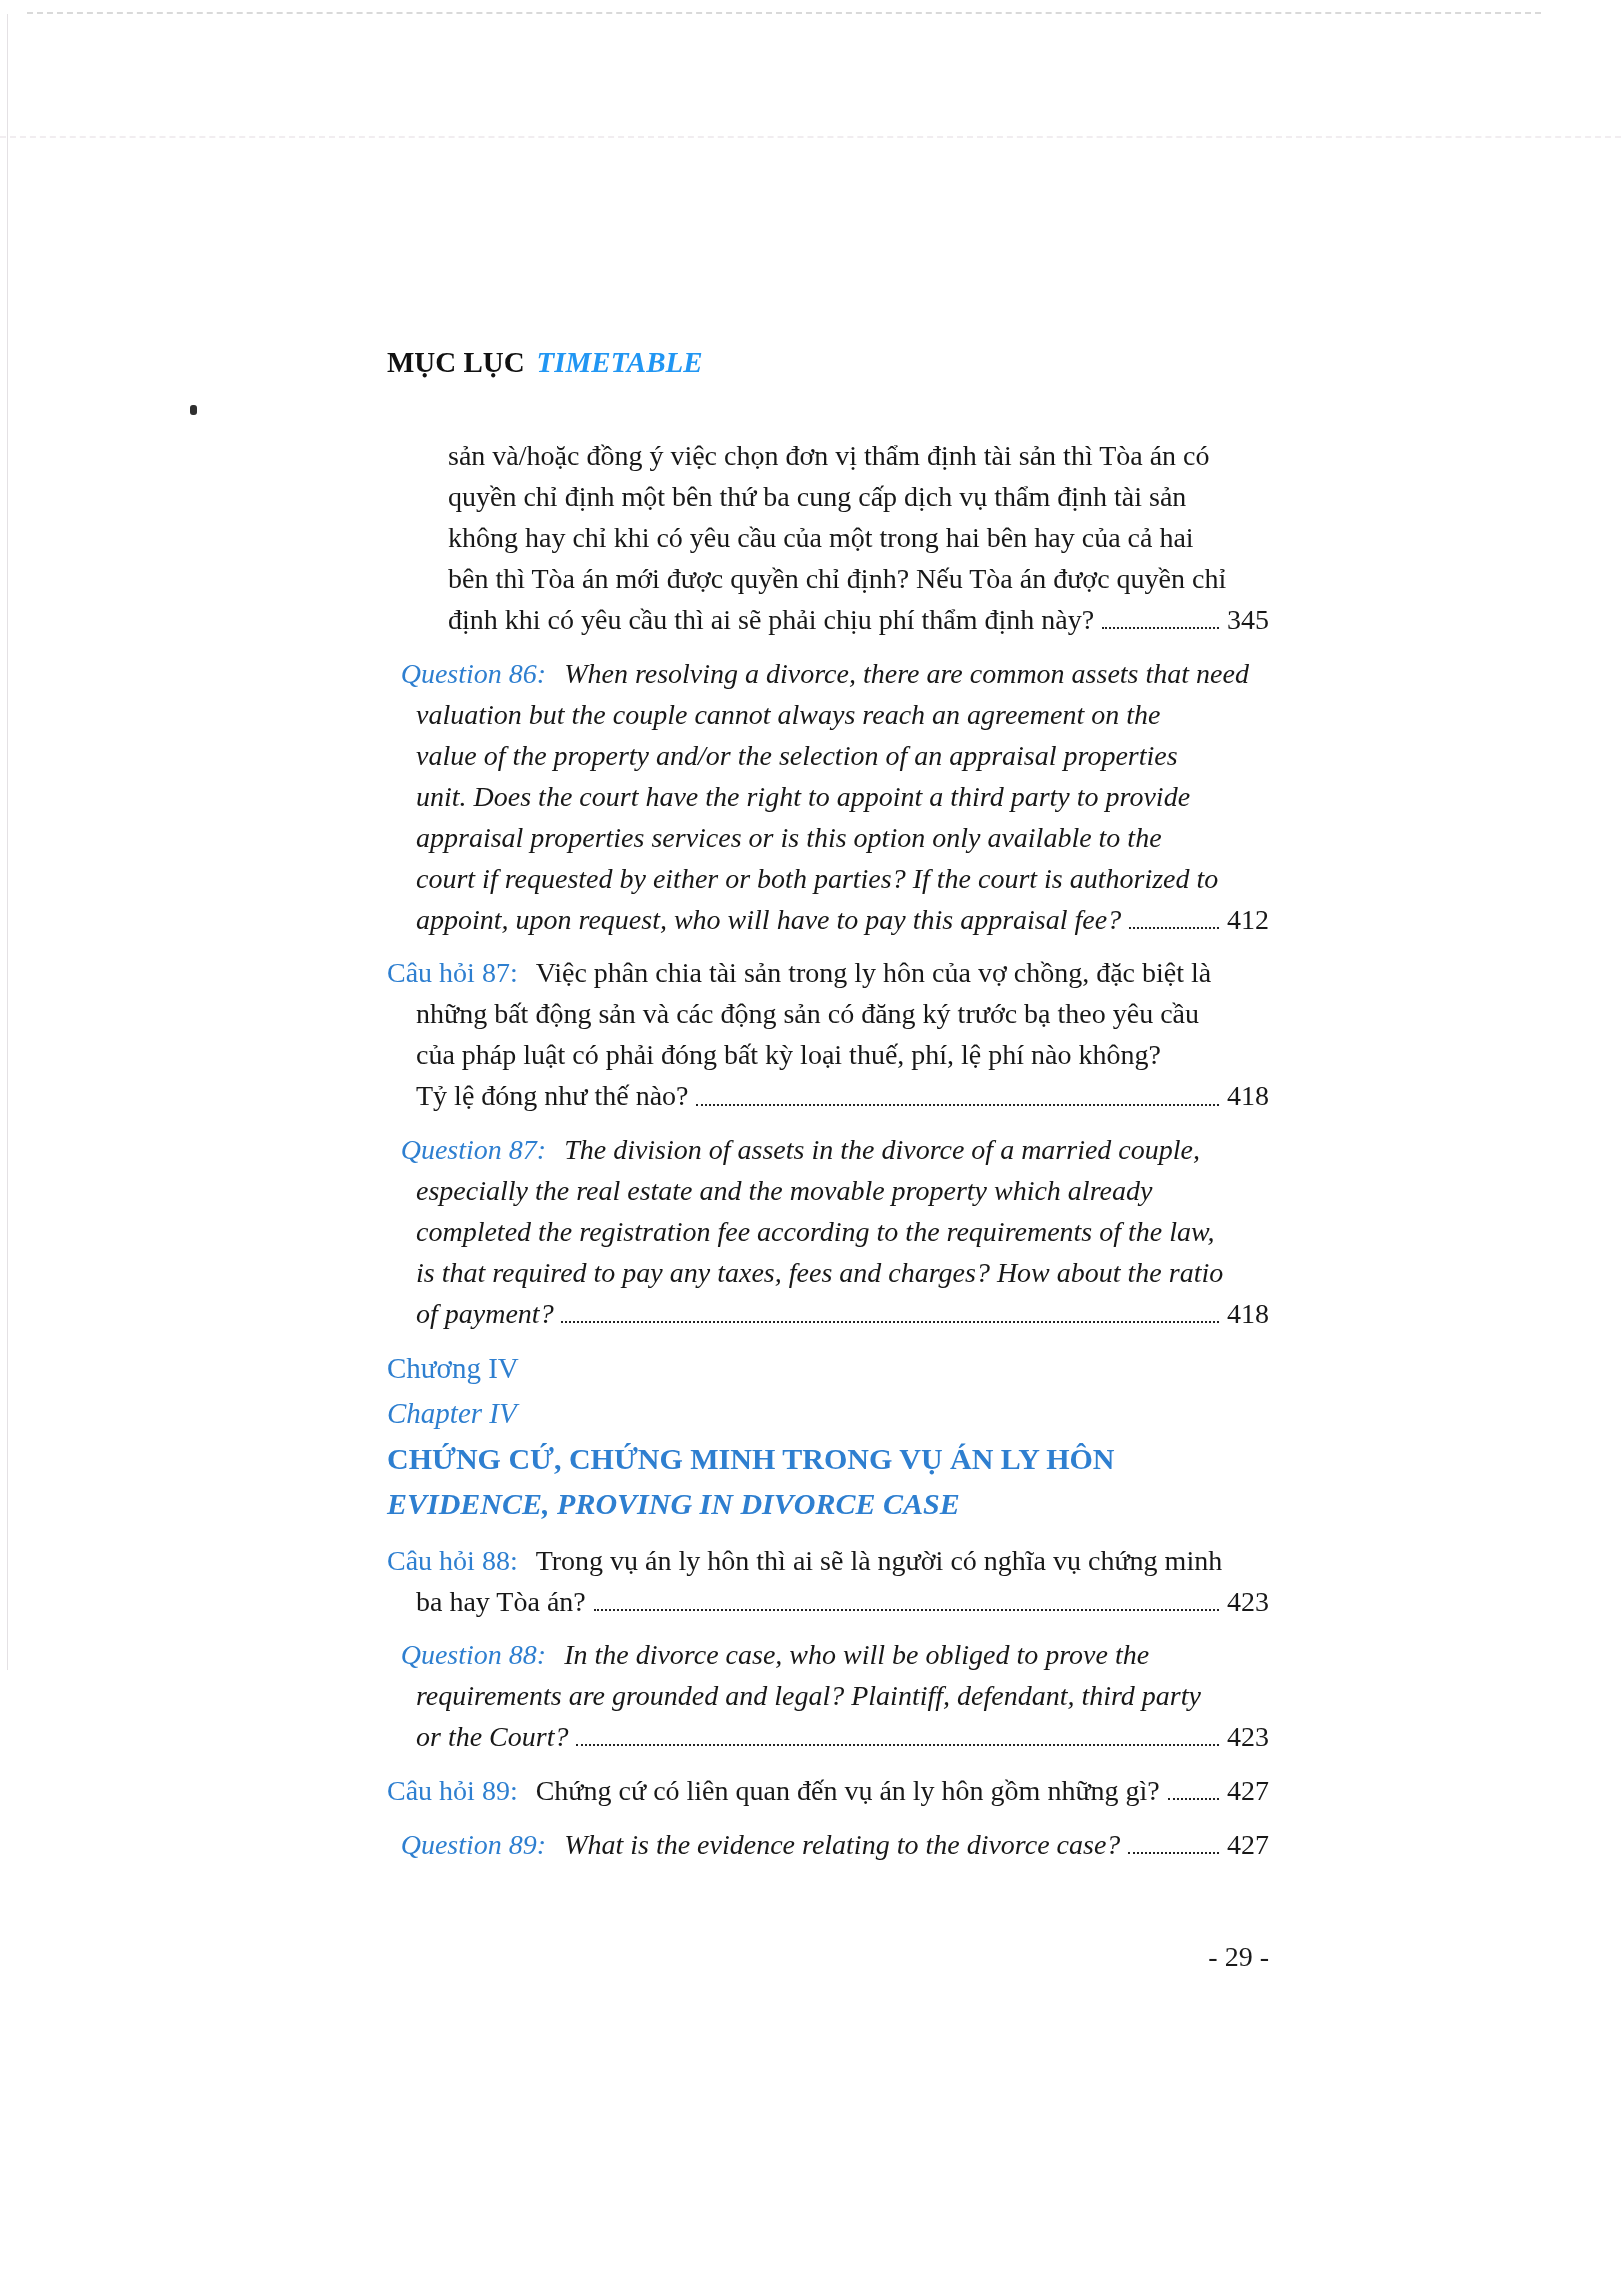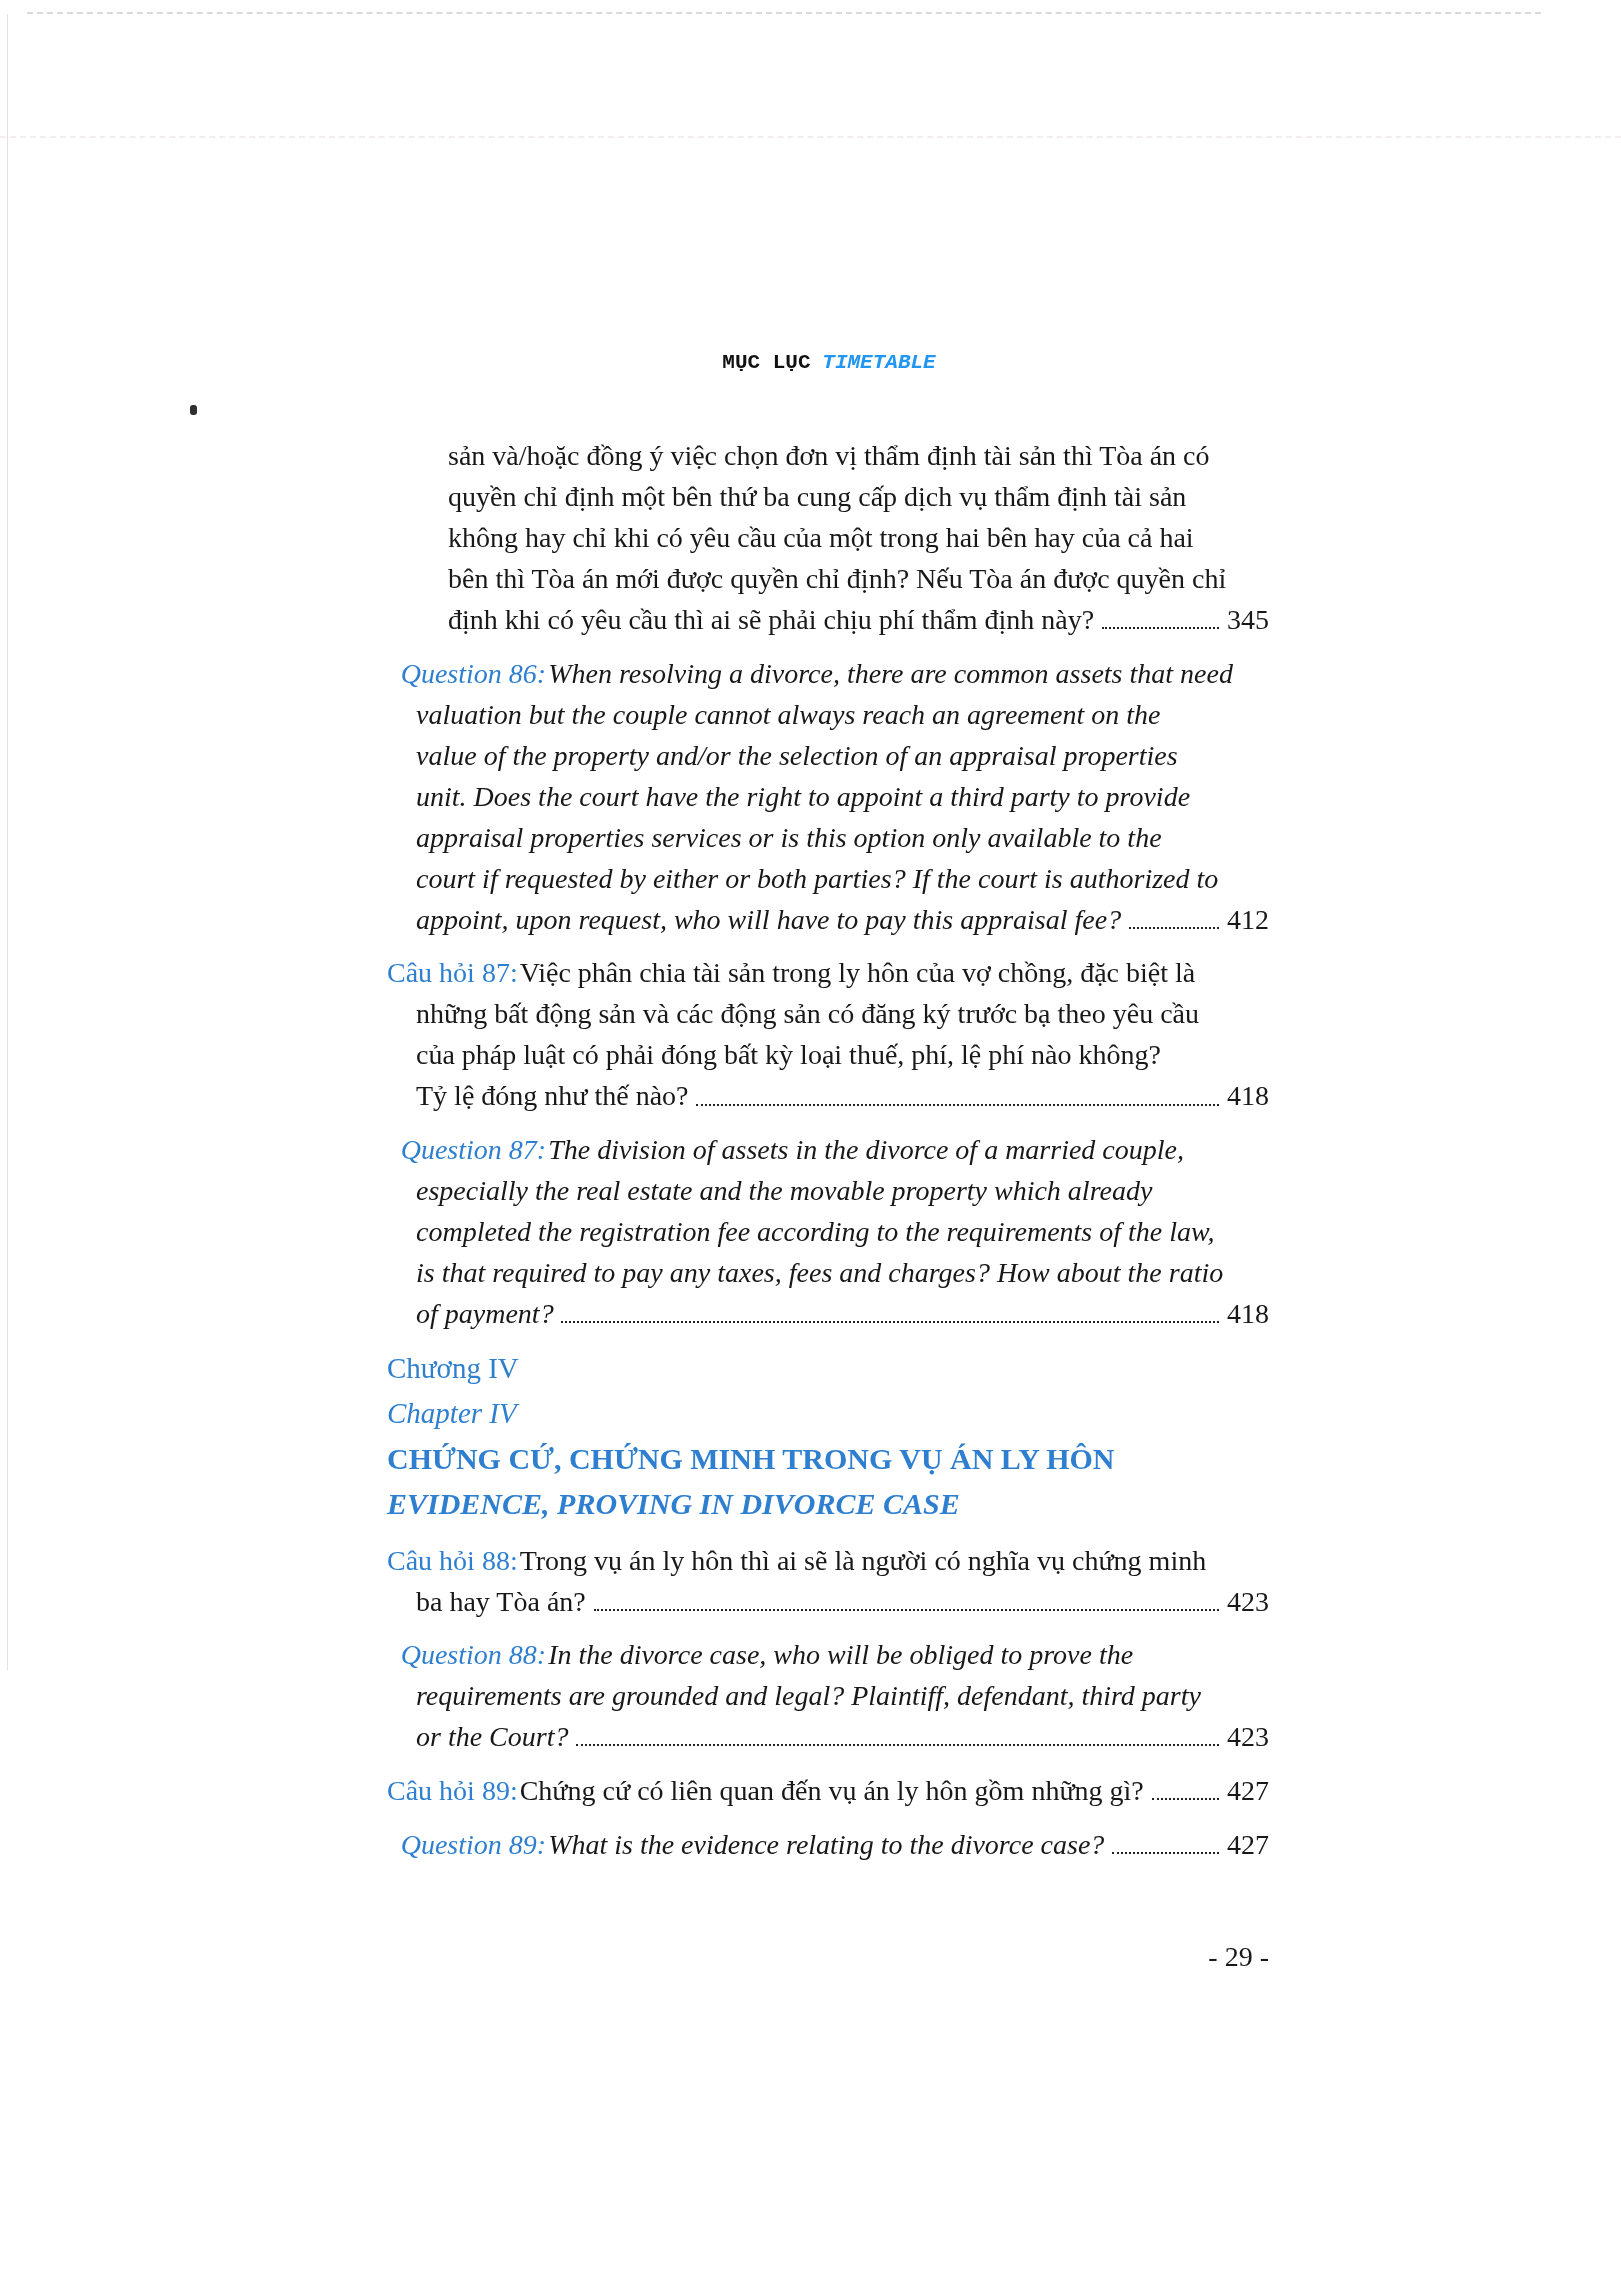--- a/index.html
+++ b/index.html
@@ -20,38 +20,38 @@
 
   
   .top-dash{position:absolute;top:11.8px;left:27.4px;width:1514px;border-top:2.9px dashed #d9d9d9;}
   .mid-dash{position:absolute;top:136px;left:0;width:1621px;border-top:2px dashed #f1edf0;}
   .left-line{position:absolute;top:13.7px;left:6.9px;width:1px;height:1656px;background:#e4e1e4;}
   .speck{position:absolute;top:405px;left:190px;width:6.9px;height:9.8px;background:#2f2f2f;border-radius:2.9px;}
 
   
   .header{
     position:absolute;top:347px;left:387px;width:884px;
-    text-align:center;
-    font-family:Liberation Mono, monospace;
-    font-size:21px;font-weight:bold;line-height:31px;
+    text-align:left;
+    font-family:Liberation Serif, serif;
+    font-size:29px;font-weight:bold;line-height:31px;
     color:#111;
     white-space:nowrap;
   }
   .h-en{color:var(--timetable);font-style:italic;margin-left:11.8px;}
 
   
   .content{position:absolute;top:435px;left:387px;width:882px;font-size:28px;line-height:41px;}
   .entry{margin-top:12.7px;}
   #toc-top .entry:first-child{margin-top:0;}
   .line{height:41px;line-height:41px;white-space:nowrap;}
   .line.wrap{margin-left:29px;}
   .entry.plain .line{margin-left:61px;}
   .entry.en{font-style:italic;}
   .entry.en .line:first-child{padding-left:13.7px;}
-  .lbl{color:var(--accent);margin-right:2px;}
+  .lbl{color:var(--accent);margin-right:18px;}
   .leaderline{display:flex;}
   .leaderline .txt{flex:0 0 auto;}
   .leader{flex:1 1 0;min-width:0;position:relative;}
   .leader::after{
     content:"";position:absolute;left:7.8px;right:7.8px;bottom:10.8px;
     border-bottom:2.9px dotted #222;
   }
   .pg{flex:0 0 auto;font-style:normal;}
 
   

